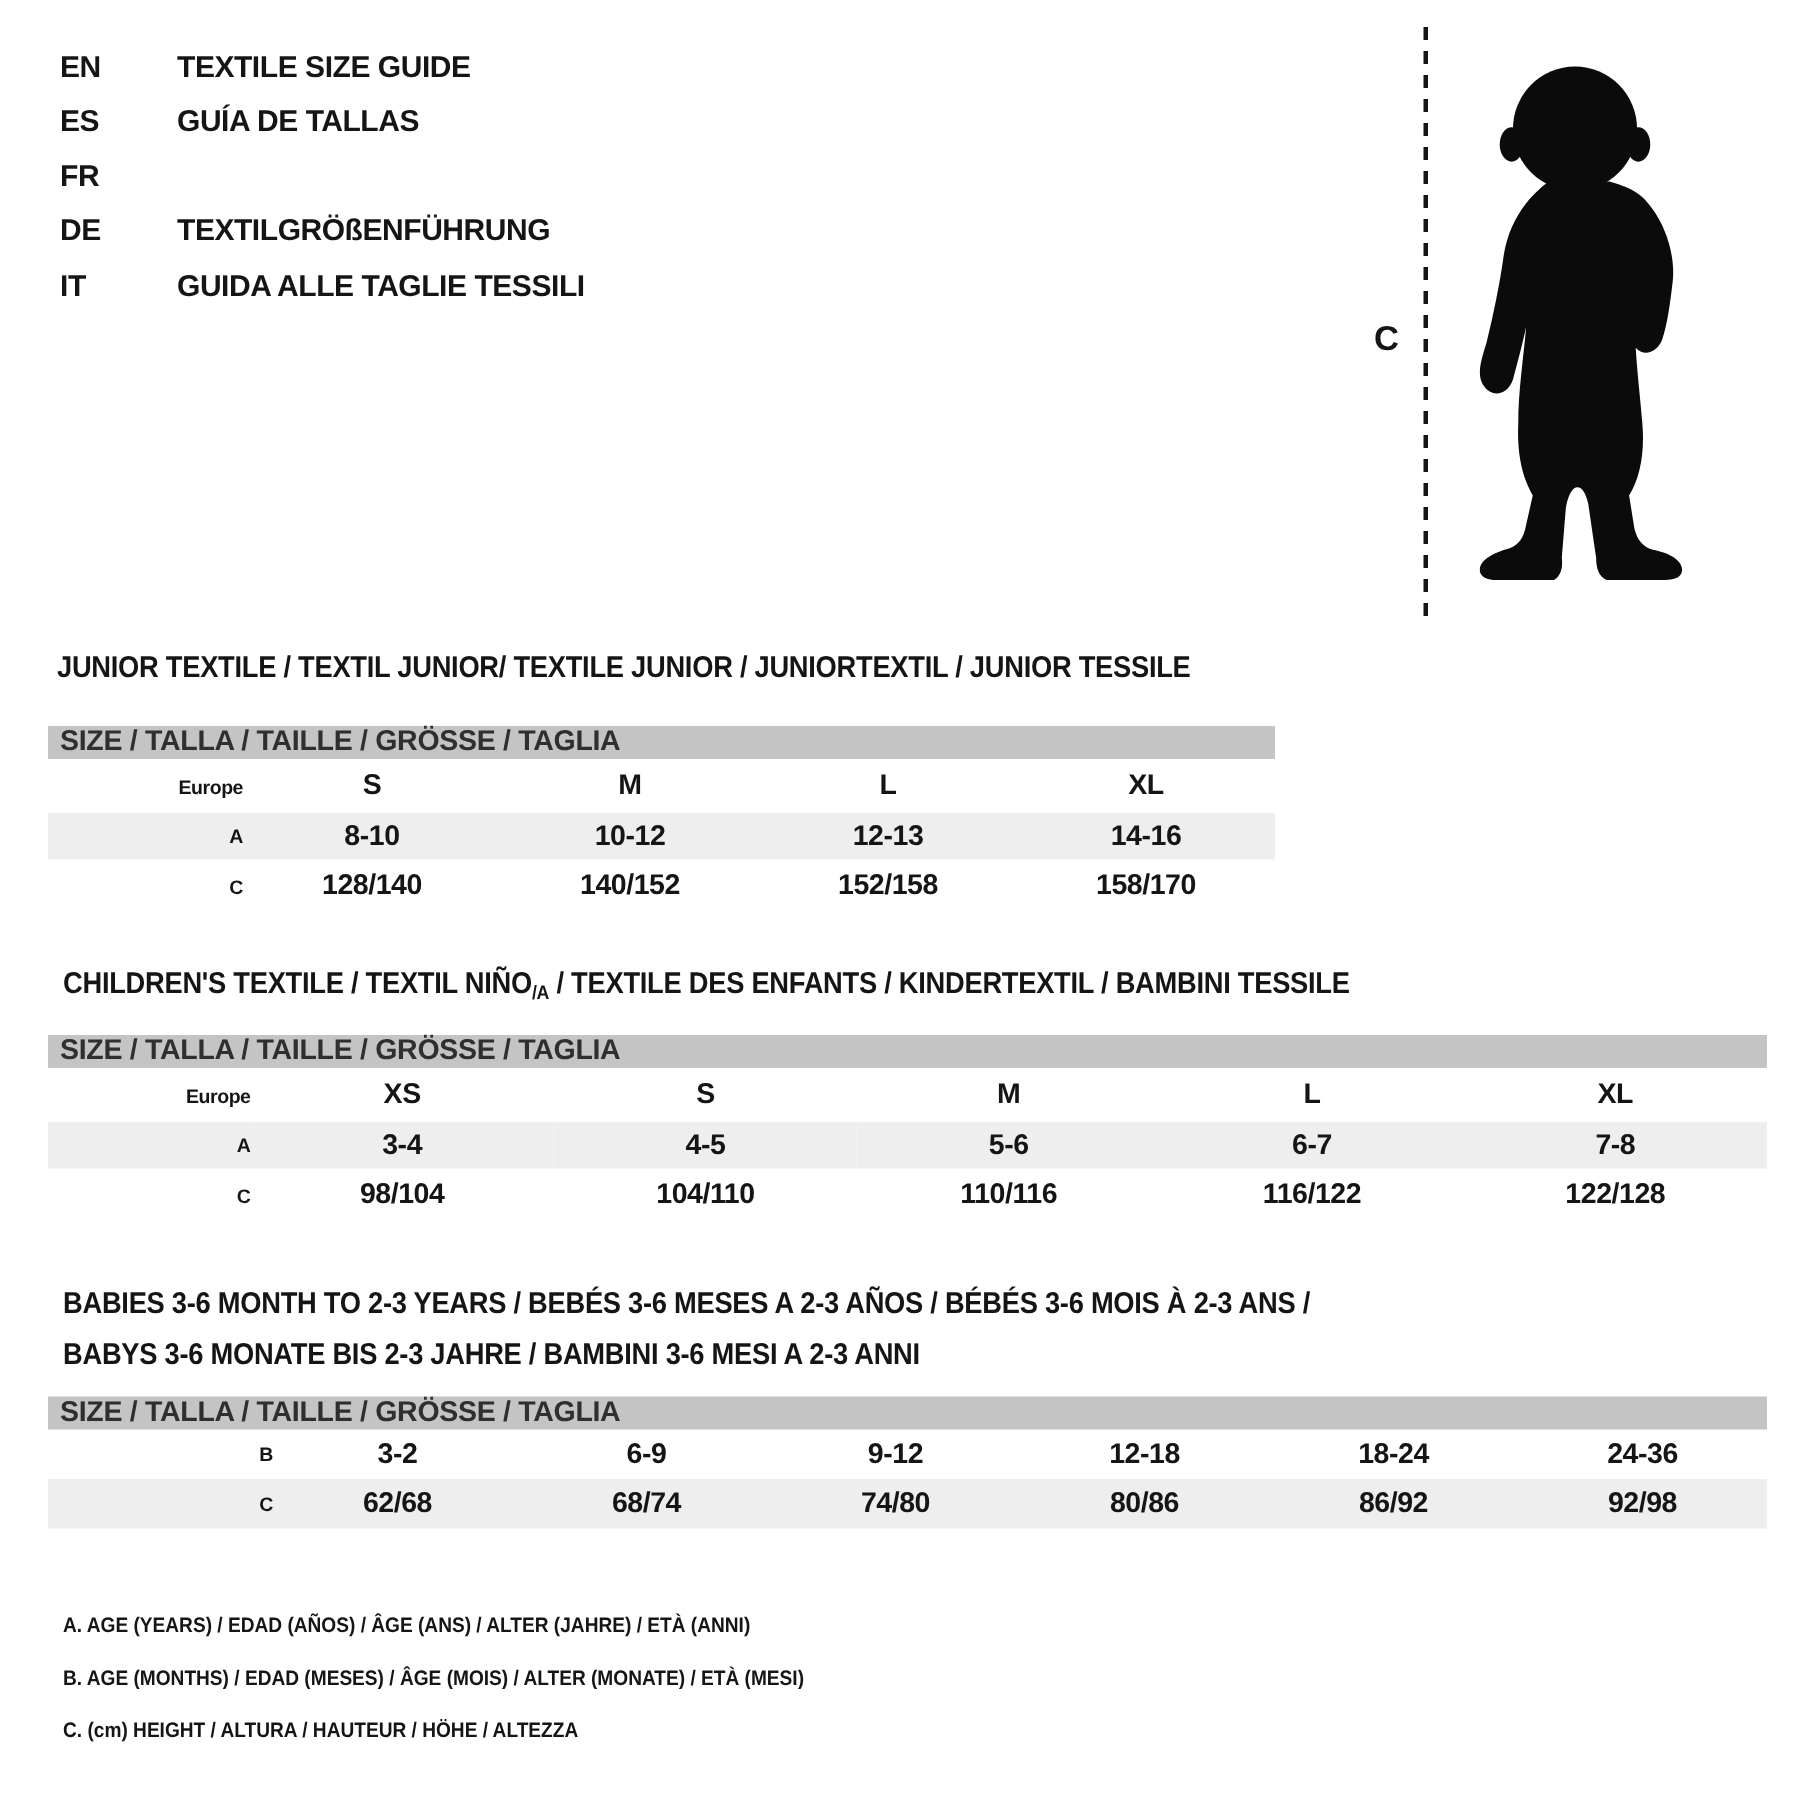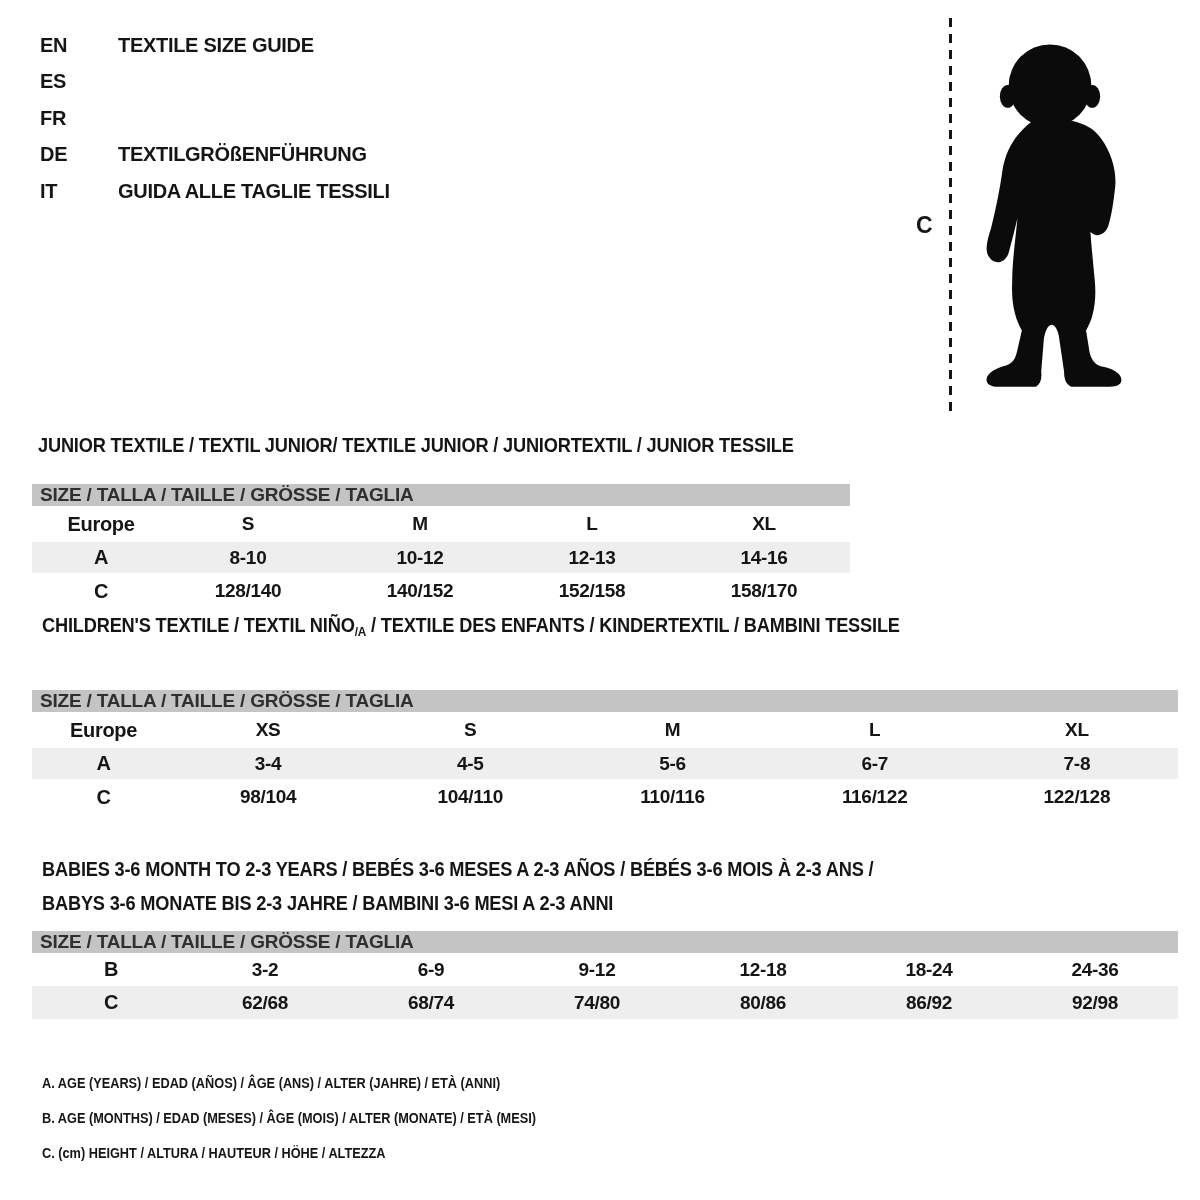--- a/index.html
+++ b/index.html
@@ -23,21 +23,21 @@
 
   
   .heading{font-size:20px;font-weight:bold;white-space:nowrap;letter-spacing:-0.2px;}
   .cond{display:inline-block;transform:scaleX(0.91);transform-origin:left center;}
   .subsmall{font-size:13px;vertical-align:-4px;}
 
   
   table{border-collapse:collapse;table-layout:fixed;}
   td{padding:0;font-weight:bold;font-size:19px;text-align:center;vertical-align:middle;letter-spacing:-0.3px;}
   td.band{background:#c4c4c4;text-align:left;padding-left:8px;font-size:19px;color:#2f2f2f;height:21px;letter-spacing:-0.2px;}
-  td.lbl{text-align:center;padding-left:8px;font-size:20px;}
+  td.lbl{text-align:right;padding-left:8px;font-size:13px;}
   tr.stripe td{background:#eeeeee;}
   tr.r36 td{height:36px;}
   tr.r33 td{height:33px;}
   tr.r31 td{height:31px;}
   .t-junior{left:32px;top:484px;width:818px;}
   .t-children{left:32px;top:690px;width:1146px;}
   .t-babies{left:32px;top:931px;width:1146px;}
 
   
   .footnotes{left:42px;top:1066px;}
@@ -46,20 +46,21 @@
 </head>
 <body>
 
 <div class="abs lang-block">
   <div class="lang-row">
     <span class="lang-code">EN</span>
     <span class="lang-title">TEXTILE SIZE GUIDE</span>
   </div>
   <div class="lang-row">
     <span class="lang-code">ES</span>
+    <span class="lang-title">GUÍA DE TALLAS</span>
   </div>
   <div class="lang-row">
     <span class="lang-code">FR</span>
   </div>
   <div class="lang-row">
     <span class="lang-code">DE</span>
     <span class="lang-title">TEXTILGRÖßENFÜHRUNG</span>
   </div>
   <div class="lang-row">
     <span class="lang-code">IT</span>
@@ -138,21 +139,21 @@
   <tr class="r36">
     <td class="lbl">C</td>
     <td>128/140</td>
     <td>140/152</td>
     <td>152/158</td>
     <td>158/170</td>
   </tr>
 </tbody>
   </table>
 
-<div class="abs heading" style="left:42px;top:614px;">
+<div class="abs heading" style="left:42px;top:645px;">
   <span class="cond"><span>CHILDREN'S TEXTILE / TEXTIL NIÑO</span><span class="subsmall">/A</span><span> / TEXTILE DES ENFANTS / KINDERTEXTIL / BAMBINI TESSILE</span></span>
 </div>
 <table class="abs t-children">
   <colgroup>
       <col style="width:135px">
       <col>
       <col>
       <col>
       <col>
       <col>

